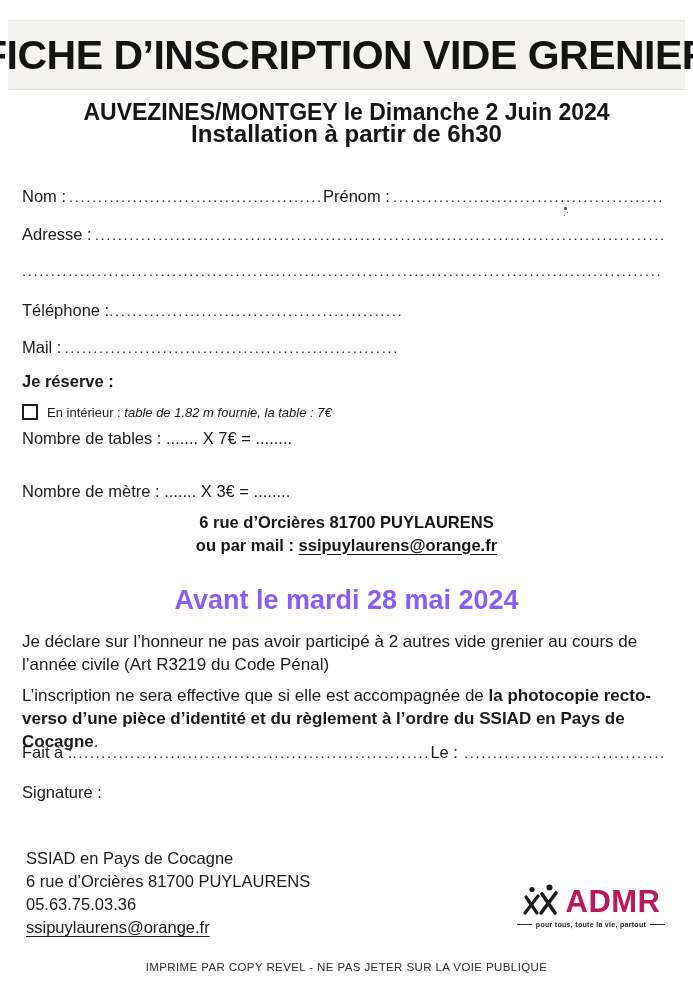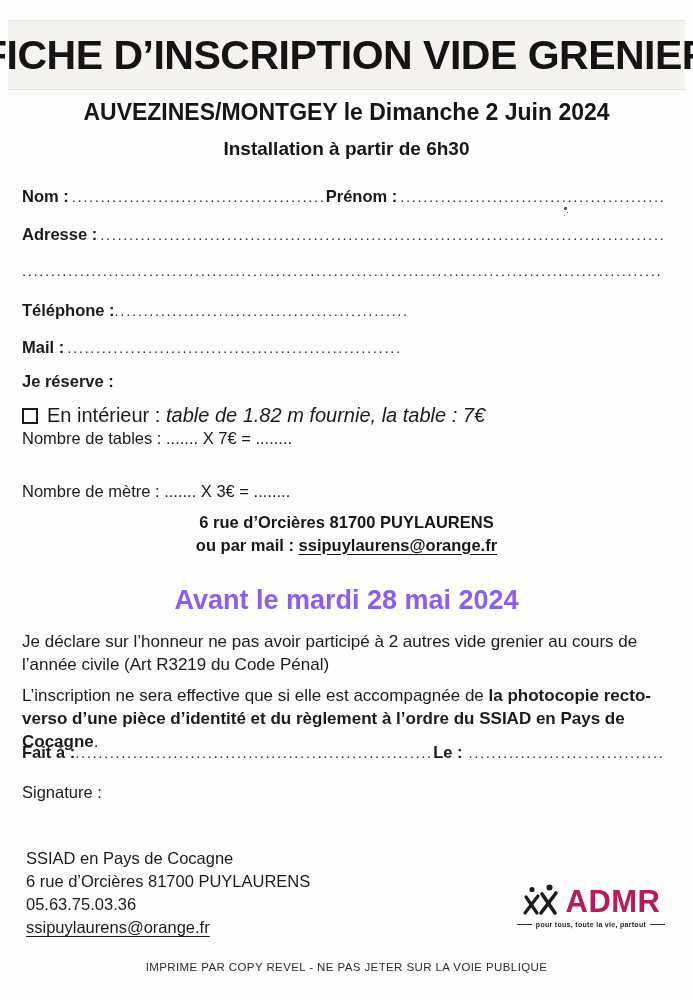--- a/index.html
+++ b/index.html
@@ -13,37 +13,37 @@
   .title-band {
     top:20px; left:8px; right:8px; height:68px; background:#f4f3f0;
     border-top:1px dotted #dad7d1; border-bottom:1px dotted #dad7d1;
     display:flex; align-items:center; justify-content:center;
   }
   .title-band h1 {
     margin:0; font-size:41px; font-weight:bold; letter-spacing:-0.5px;
     white-space:nowrap; color:#141414;
   }
   .event-line   { top:99px;  left:0; right:0; text-align:center; font-size:23px; font-weight:bold; color:#161616; }
-  .install-line { top:138px; left:0; right:0; text-align:center; font-size:19px; font-weight:bold; color:#161616; }
+  .install-line { top:120px; left:0; right:0; text-align:center; font-size:24px; font-weight:bold; color:#161616; }
 
   
   .line { left:22px; right:30px; display:flex; align-items:baseline; font-size:16.5px; }
-  .line .lbl { flex:0 0 auto;font-weight:bold; }
+  .line .lbl { flex:0 0 auto; }
   .dots {
     display:inline-block; overflow:hidden; white-space:nowrap;
     font-size:15px; letter-spacing:1.6px; color:#2e2e2e; flex:0 0 auto;
     margin-left:3px;
   }
   .dots.grow { flex:1 1 auto; width:auto; }
 
   .bold { font-weight:bold; }
   .it   { font-style:italic; }
 
   
-  .chkrow { left:22px; right:30px; display:flex; align-items:center; font-size:20px; }
+  .chkrow { left:22px; right:30px; display:flex; align-items:center; font-size:13px; }
   .checkbox {
     width:12px; height:12px; border:2px solid #1d1d1d; margin-right:9px;
     flex:0 0 auto; background:#fff;
   }
 
   
   .return-block { top:511px; left:0; right:0; text-align:center; font-weight:bold; font-size:16.5px; line-height:22.5px; color:#161616; }
   .link { text-decoration:underline; text-underline-offset:3px; }
 
   .deadline { top:585px; left:0; right:0; text-align:center; font-size:27px; font-weight:bold; color:#8b5cf6; }

